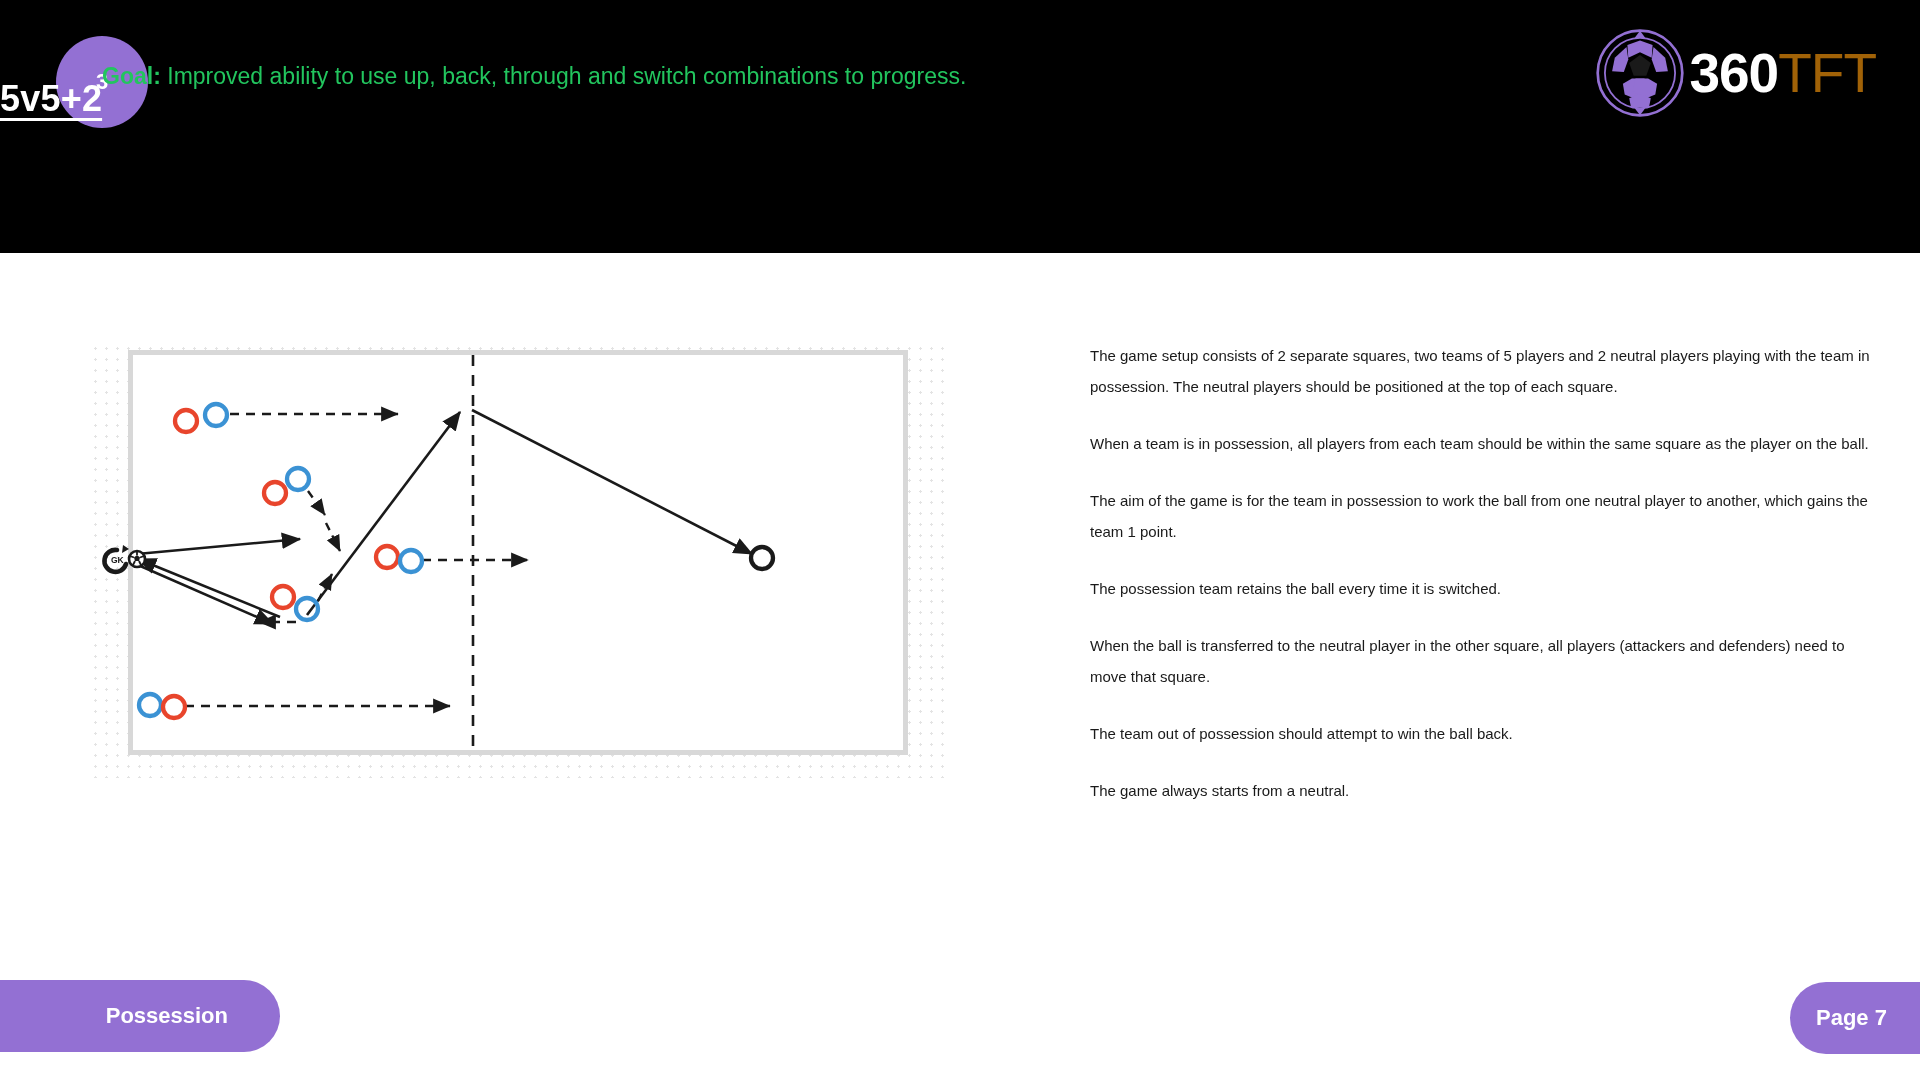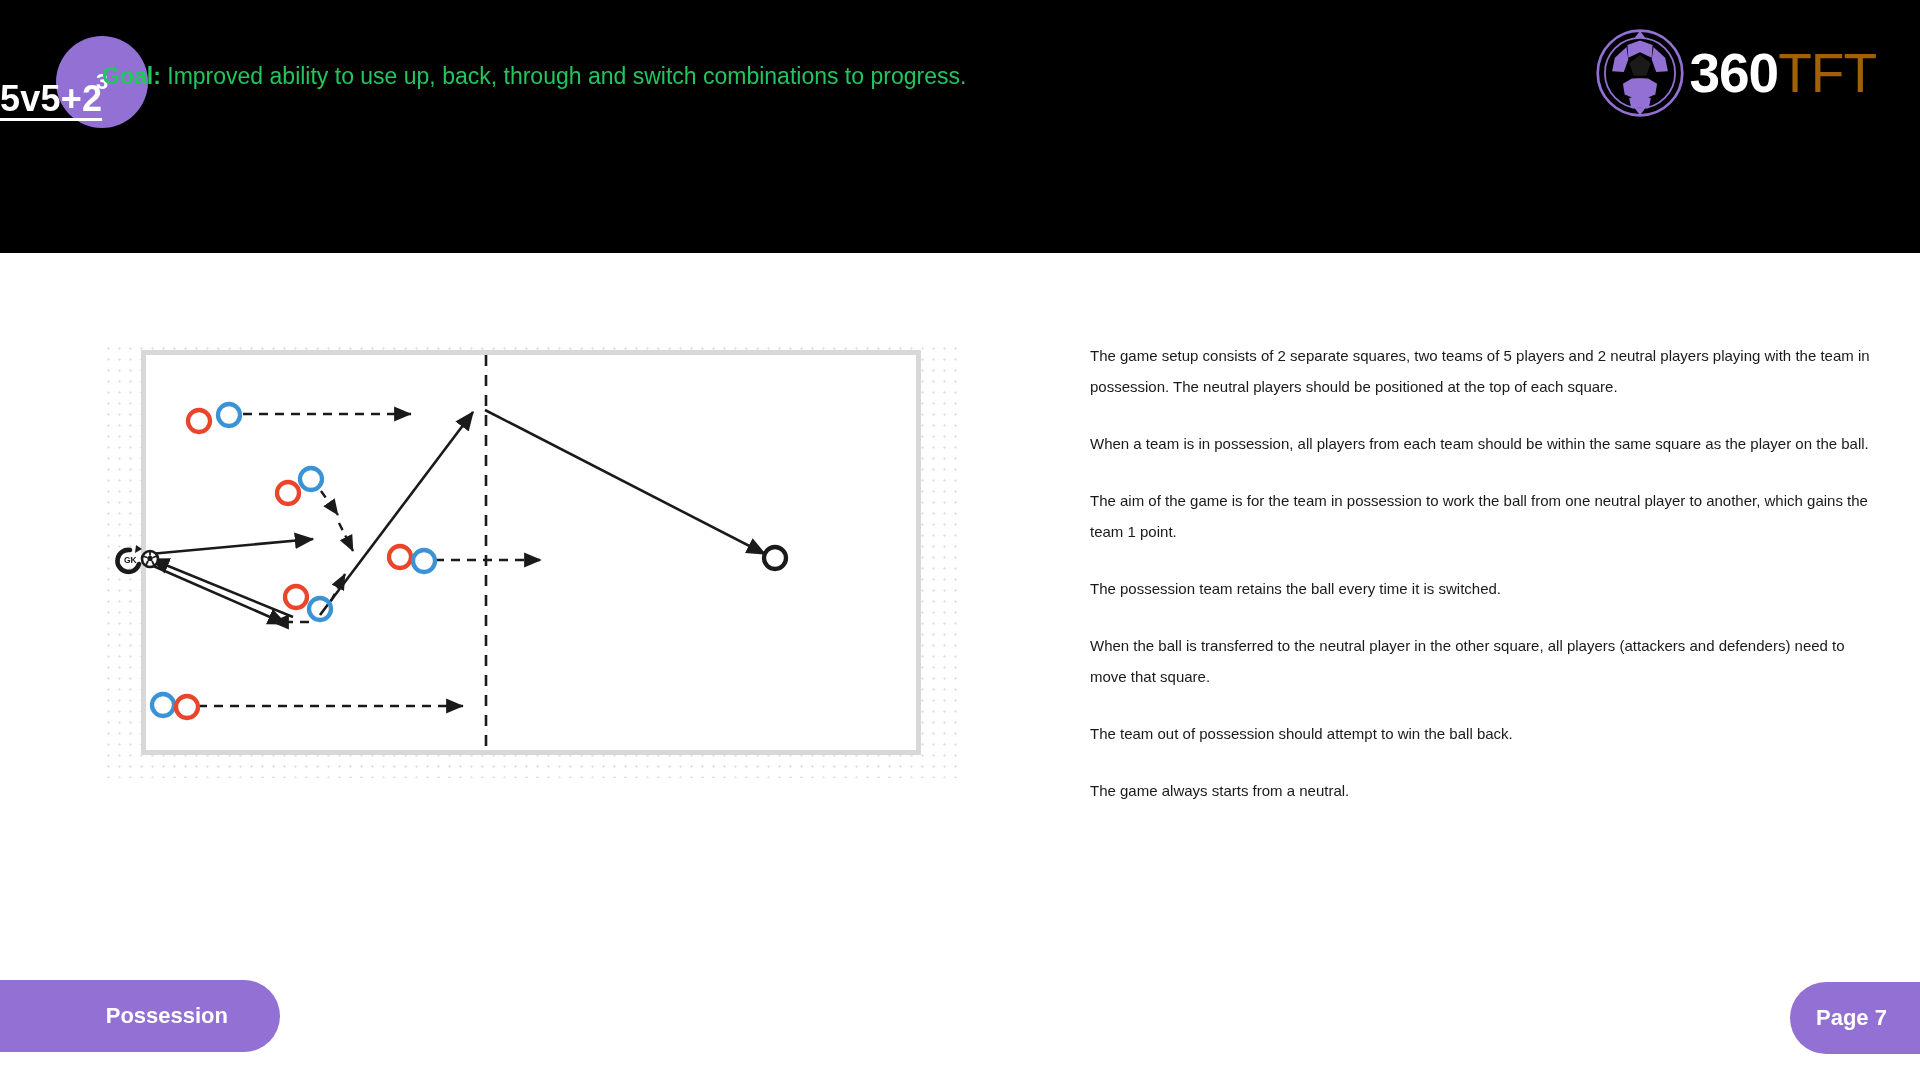--- a/index.html
+++ b/index.html
@@ -48,21 +48,21 @@
   .logo-ball{width:90px;height:90px;display:block;}
   .logo-text{
     font-size:55px;line-height:1;letter-spacing:-1px;
     display:flex;align-items:baseline;
   }
   .logo-360{color:#ffffff;font-weight:bold;}
   .logo-tft{color:#a16207;font-weight:300;}
 
   
   .diagram-wrap{
-    position:absolute;left:103px;top:343px;width:855px;height:435px;
+    position:absolute;left:90px;top:343px;width:855px;height:435px;
   }
   .pitch-outer{
     position:absolute;left:0;top:0;width:855px;height:435px;
     background-color:#ffffff;
     background-image:
       radial-gradient(circle, #e3e3e3 1.1px, transparent 1.2px);
     background-size:11px 11px;
   }
   .pitch{
     position:absolute;left:38px;top:7px;width:780px;height:405px;

